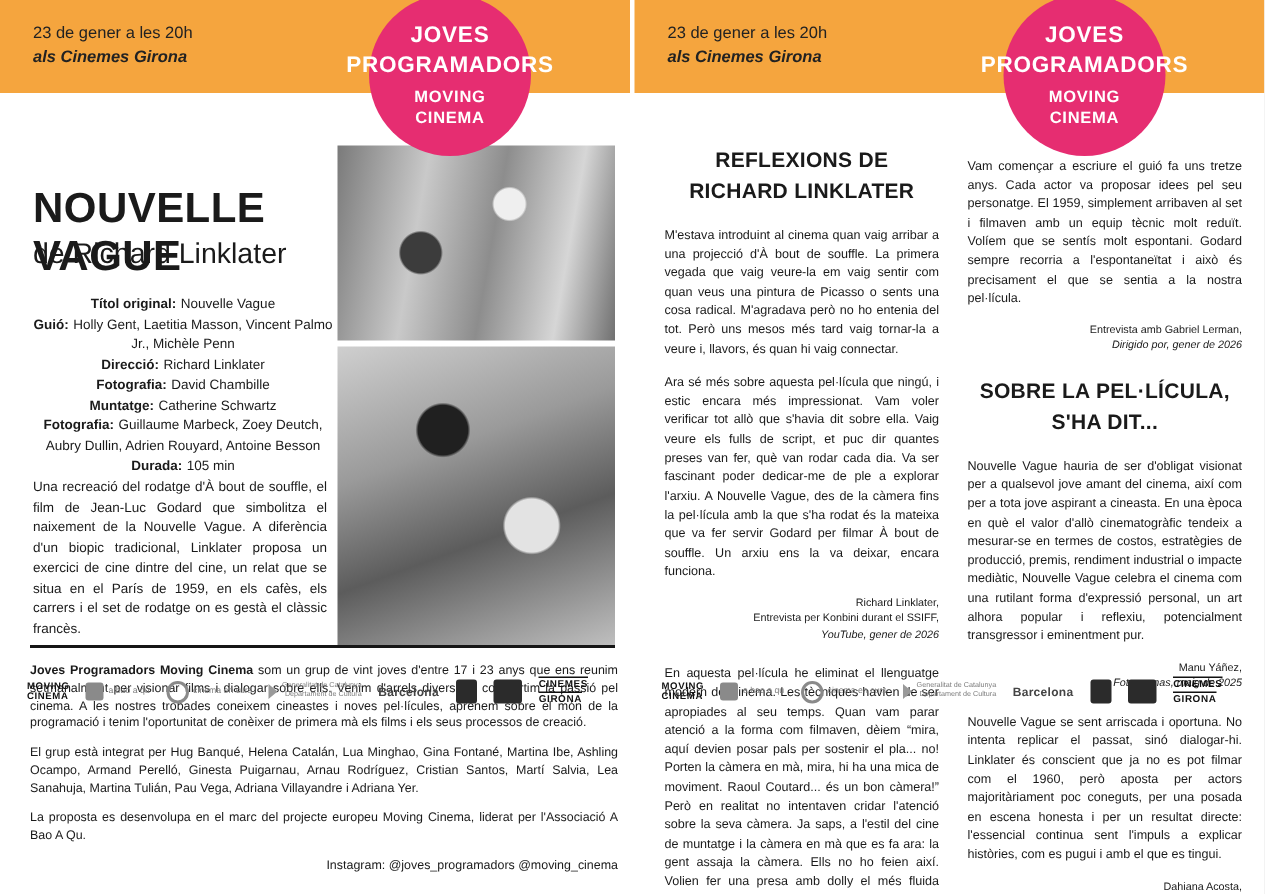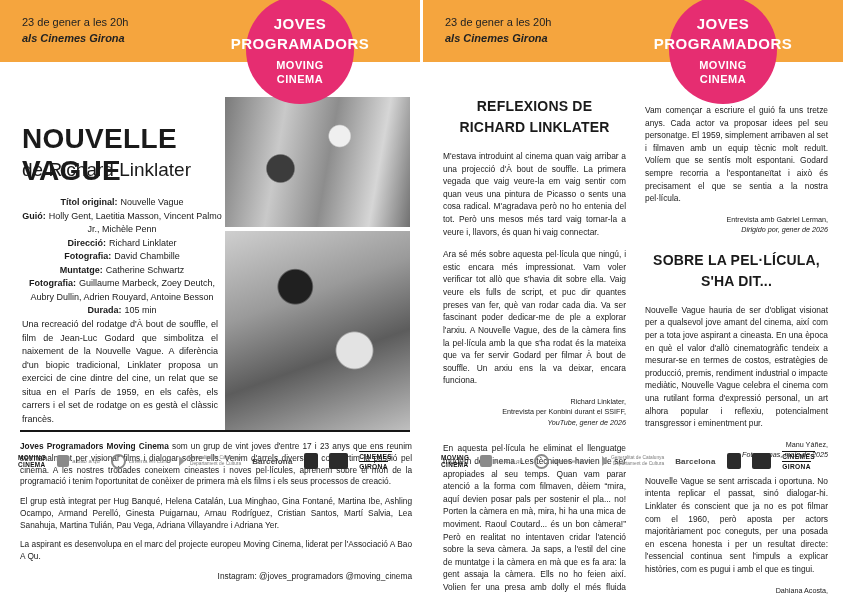--- a/index.html
+++ b/index.html
@@ -102,21 +102,21 @@
     <p class="synopsis">Una recreació del rodatge d'À bout de souffle, el film de Jean-Luc Godard que simbolitza el naixement de la Nouvelle Vague. A diferència d'un biopic tradicional, Linklater proposa un exercici de cine dintre del cine, un relat que se situa en el París de 1959, en els cafès, els carrers i el set de rodatge on es gestà el clàssic francès.</p>
 
     <div class="photo still1"></div>
     <div class="photo still2"></div>
 
     <div class="rule"></div>
 
     <div class="about">
       <p><b>Joves Programadors Moving Cinema</b><span> som un grup de vint joves d'entre 17 i 23 anys que ens reunim setmanalment per visionar films i dialogar sobre ells. Venim d'arrels diverses i compartim la passió pel cinema. A les nostres trobades coneixem cineastes i noves pel·lícules, aprenem sobre el món de la programació i tenim l'oportunitat de conèixer de primera mà els films i els seus processos de creació.</span></p>
       <p>El grup està integrat per Hug Banqué, Helena Catalán, Lua Minghao, Gina Fontané, Martina Ibe, Ashling Ocampo, Armand Perelló, Ginesta Puigarnau, Arnau Rodríguez, Cristian Santos, Martí Salvia, Lea Sanahuja, Martina Tulián, Pau Vega, Adriana Villayandre i Adriana Yer.</p>
-      <p>La aspirant es desenvolupa en el marc del projecte europeu Moving Cinema, liderat per l'Associació A Bao A Qu.</p>
+      <p>La proposta es desenvolupa en el marc del projecte europeu Moving Cinema, liderat per l'Associació A Bao A Qu.</p>
       <p class="insta">Instagram: @joves_programadors @moving_cinema</p>
     </div>
 
     <footer class="logos">
       <div class="logo stack">
           <b>MOVING</b>
           <b>CINEMA</b>
         </div>
       <div class="logo">
           <span class="sq"></span>

